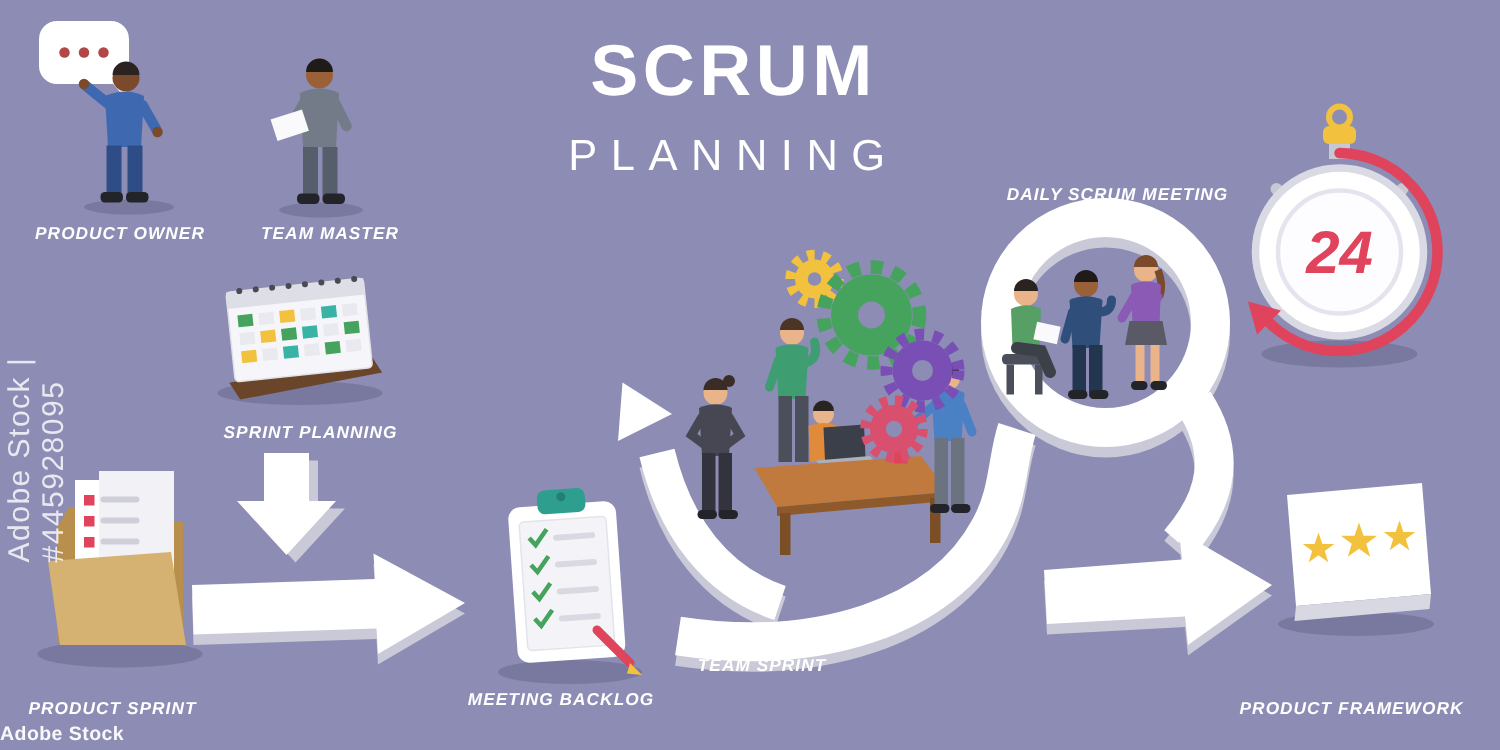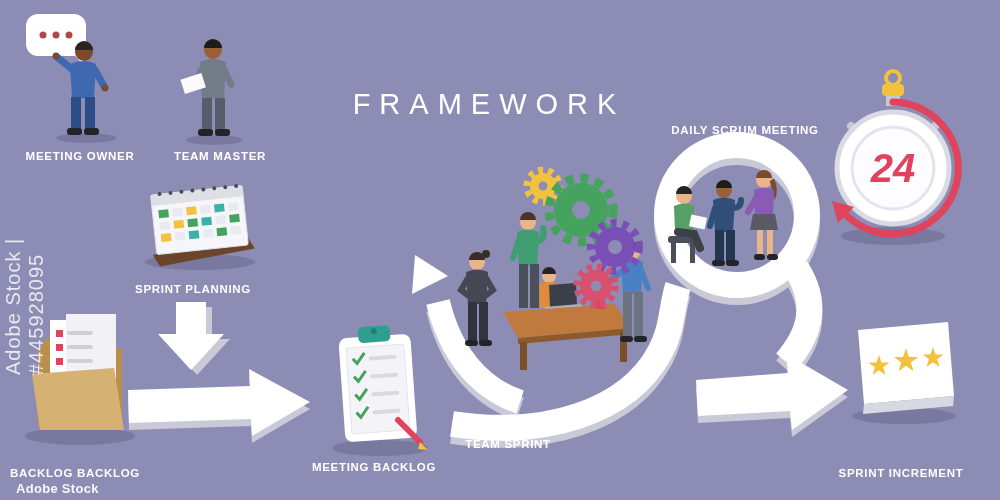--- a/index.html
+++ b/index.html
@@ -1,22 +1,22 @@
 <!DOCTYPE html>
 <html><head>
 <meta charset="utf-8">
 <style>
   html,body{margin:0;padding:0;background:#666;}
   .stage{position:relative;width:1000px;height:500px;background:#8C8CB4;overflow:hidden;font-family:"Liberation Sans",sans-serif;}
   .illustration{position:absolute;left:0;top:0;}
-  .label{position:absolute;transform:translateX(-50%);color:#fff;font-size:11.5px;font-weight:700;letter-spacing:.7px;white-space:nowrap;}
+  .label{position:absolute;transform:translateX(-50%);color:#fff;font-size:11.5px;font-weight:700;letter-spacing:.7px;white-space:nowrap;font-style:italic;}
   .title-main{position:absolute;left:489px;top:20px;transform:translateX(-50%);color:#fff;font-size:48px;font-weight:800;letter-spacing:3px;}
   .title-sub{position:absolute;left:489px;top:88px;transform:translateX(-50%);color:#fff;font-size:29px;font-weight:400;letter-spacing:9px;}
   .watermark-side{position:absolute;left:2px;top:50%;transform:translateY(-50%) rotate(180deg);writing-mode:vertical-rl;color:rgba(255,255,255,.8);font-size:20px;letter-spacing:1px;}
-  .watermark-corner{position:absolute;left:16px;bottom:4px;color:rgba(255,255,255,.95);font-size:13px;font-weight:700;letter-spacing:.3px;}
+  .watermark-corner{position:absolute;left:0;bottom:4px;color:rgba(255,255,255,.95);font-size:13px;font-weight:700;letter-spacing:.3px;}
 </style>
 </head>
 <body>
 
 <div class="stage">
 
   <svg class="illustration" width="1000" height="500" viewBox="0 0 1000 500">
 
     <g>
       <g transform="translate(0,7)">
@@ -275,26 +275,27 @@
       <path d="M858 330 L948 322 L954 396 L864 404 Z" fill="#FFFFFF"></path>
       <path d="M864 404 L954 396 L953 406 L863 414 Z" fill="#D8D8E2"></path>
       <g fill="#F2C23E">
         <polygon transform="translate(879,366)" points="0,-11 2.6,-3.4 10.5,-3.4 4.2,1.3 6.5,8.9 0,4.2 -6.5,8.9 -4.2,1.3 -10.5,-3.4 -2.6,-3.4"></polygon>
         <polygon transform="translate(906,361) scale(1.15)" points="0,-11 2.6,-3.4 10.5,-3.4 4.2,1.3 6.5,8.9 0,4.2 -6.5,8.9 -4.2,1.3 -10.5,-3.4 -2.6,-3.4"></polygon>
         <polygon transform="translate(933,358)" points="0,-11 2.6,-3.4 10.5,-3.4 4.2,1.3 6.5,8.9 0,4.2 -6.5,8.9 -4.2,1.3 -10.5,-3.4 -2.6,-3.4"></polygon>
       </g>
     </g>
   </svg>
 
-  <div class="title-sub">FRAMEWORK</div>
-
-  <div class="label" style="left:80px;top:150px">MEETING OWNER</div>
+  <div class="title-main">SCRUM</div>
+  <div class="title-sub">PLANNING</div>
+
+  <div class="label" style="left:80px;top:150px">PRODUCT OWNER</div>
   <div class="label" style="left:220px;top:150px">TEAM MASTER</div>
-  <div class="label" style="left:193px;top:283px">SPRINT PLANNING</div>
+  <div class="label" style="left:207px;top:283px">SPRINT PLANNING</div>
   <div class="label" style="left:745px;top:124px">DAILY SCRUM MEETING</div>
-  <div class="label" style="left:75px;top:467px">BACKLOG BACKLOG</div>
+  <div class="label" style="left:75px;top:467px">PRODUCT SPRINT</div>
   <div class="label" style="left:374px;top:461px">MEETING BACKLOG</div>
   <div class="label" style="left:508px;top:438px">TEAM SPRINT</div>
-  <div class="label" style="left:901px;top:467px">SPRINT INCREMENT</div>
+  <div class="label" style="left:901px;top:467px">PRODUCT FRAMEWORK</div>
 
   <div class="watermark-side">Adobe Stock | #445928095</div>
   <div class="watermark-corner">Adobe Stock</div>
 </div>
 
 </body></html>

